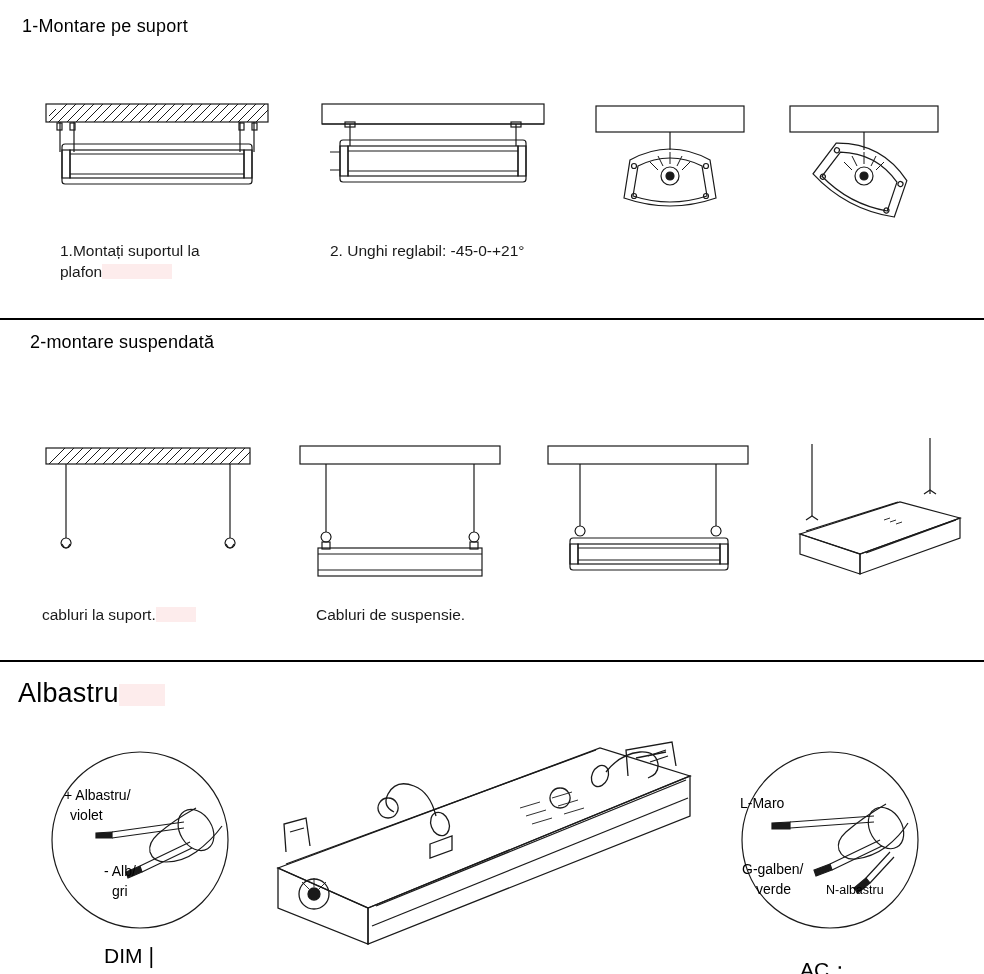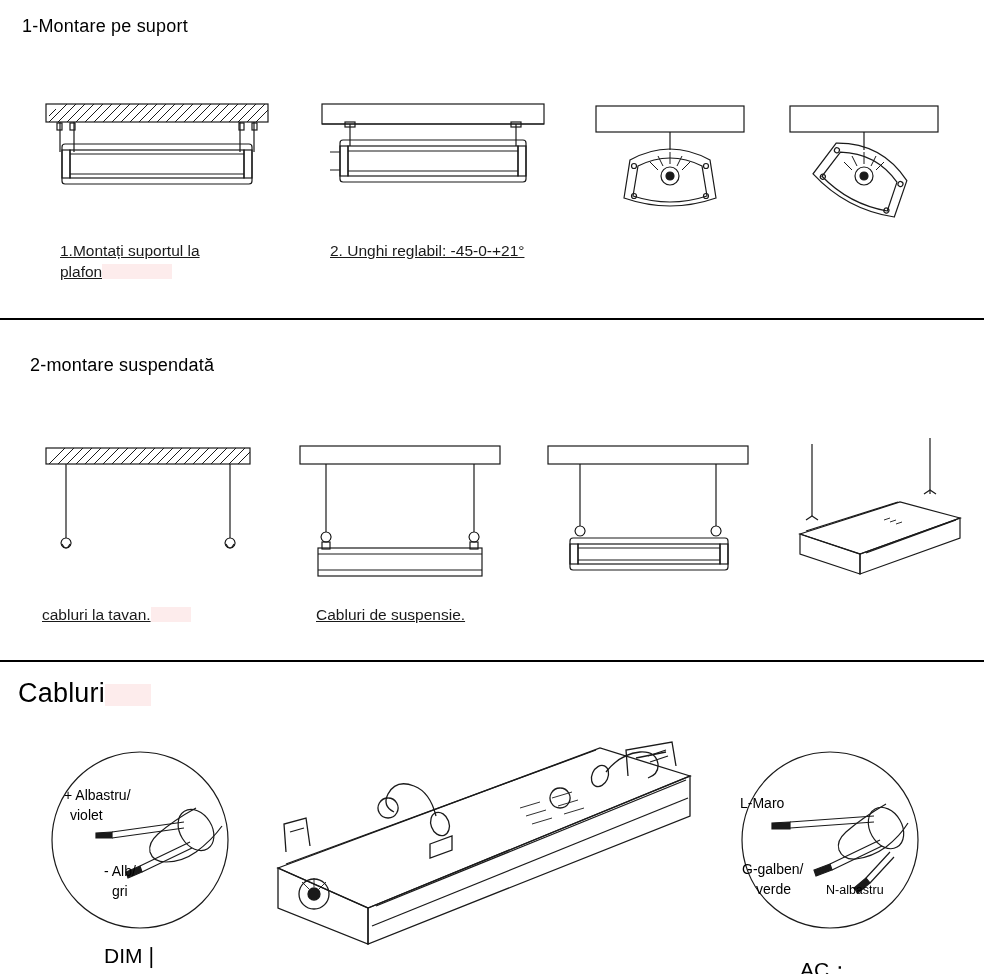--- a/index.html
+++ b/index.html
@@ -12,24 +12,24 @@
     overflow:hidden;
   }
   .section{position:relative;}
   .divider{height:2px;background:#000;width:100%;}
   .sec-title{
     font-size:18px;
     font-weight:400;
     letter-spacing:.2px;
   }
   .sec1-title{position:absolute;left:22px;top:16px;}
-  .sec2-title{position:absolute;left:30px;top:355px;}
+  .sec2-title{position:absolute;left:30px;top:332px;}
   .sec3-title{position:absolute;left:18px;top:678px;font-size:27px;}
   .hl{background:#fdecec;}
-  .cap{position:absolute;font-size:15.5px;line-height:21px;color:#1a1a1a;text-decoration:underline;}
+  .cap{position:absolute;font-size:15.5px;line-height:21px;color:#1a1a1a;}
   svg{display:block;}
   .lbl{font-size:14px;font-family:"Liberation Sans", sans-serif;}
   .lbl-small{font-size:12.5px;font-family:"Liberation Sans", sans-serif;}
   .bottom-lbl{position:absolute;font-size:21px;}
 </style>
 </head>
 <body>
 
 <div class="section">
   <div class="sec-title sec1-title">1-Montare pe suport</div>
@@ -237,32 +237,32 @@
       <path d="M924 96 L930 92 L936 96"></path>
       <g stroke-width="0.9">
         <line x1="884" y1="122" x2="890" y2="120"></line>
         <line x1="890" y1="124" x2="896" y2="122"></line>
         <line x1="896" y1="126" x2="902" y2="124"></line>
       </g>
     </g>
   </svg>
 
   <div class="cap" style="left:42px;top:604px;width:230px;">
-    <div><span>cabluri la tavan.</span><span class="hl" style="display:inline-block;width:40px;height:15px;vertical-align:-2px;"></span></div>
+    <div><span>cabluri la suport.</span><span class="hl" style="display:inline-block;width:40px;height:15px;vertical-align:-2px;"></span></div>
   </div>
   <div class="cap" style="left:300px;top:604px;width:300px;">
     <div style="padding-left:16px;">Cabluri de suspensie.</div>
   </div>
 </div>
 
 <div class="divider" style="position:absolute;left:0;top:660px;"></div>
 
 <div class="section">
   <div class="sec-title sec3-title">
-    <span>Cabluri</span><span class="hl" style="display:inline-block;width:46px;height:22px;vertical-align:-4px;"></span>
+    <span>Albastru</span><span class="hl" style="display:inline-block;width:46px;height:22px;vertical-align:-4px;"></span>
   </div>
 
   <svg width="984" height="280" style="position:absolute;left:0;top:712px;">
 
     <g stroke="#1a1a1a" fill="none" stroke-width="1.2">
       <circle cx="140" cy="128" r="88"></circle>
 
       <path d="M196 96 q-22 12 -38 26 q-10 9 -8 18 q3 10 16 10 q16 0 30 -10 q16 -12 26 -26"></path>
       <ellipse cx="196" cy="118" rx="16" ry="22" transform="rotate(-32 196 118)"></ellipse>
 

